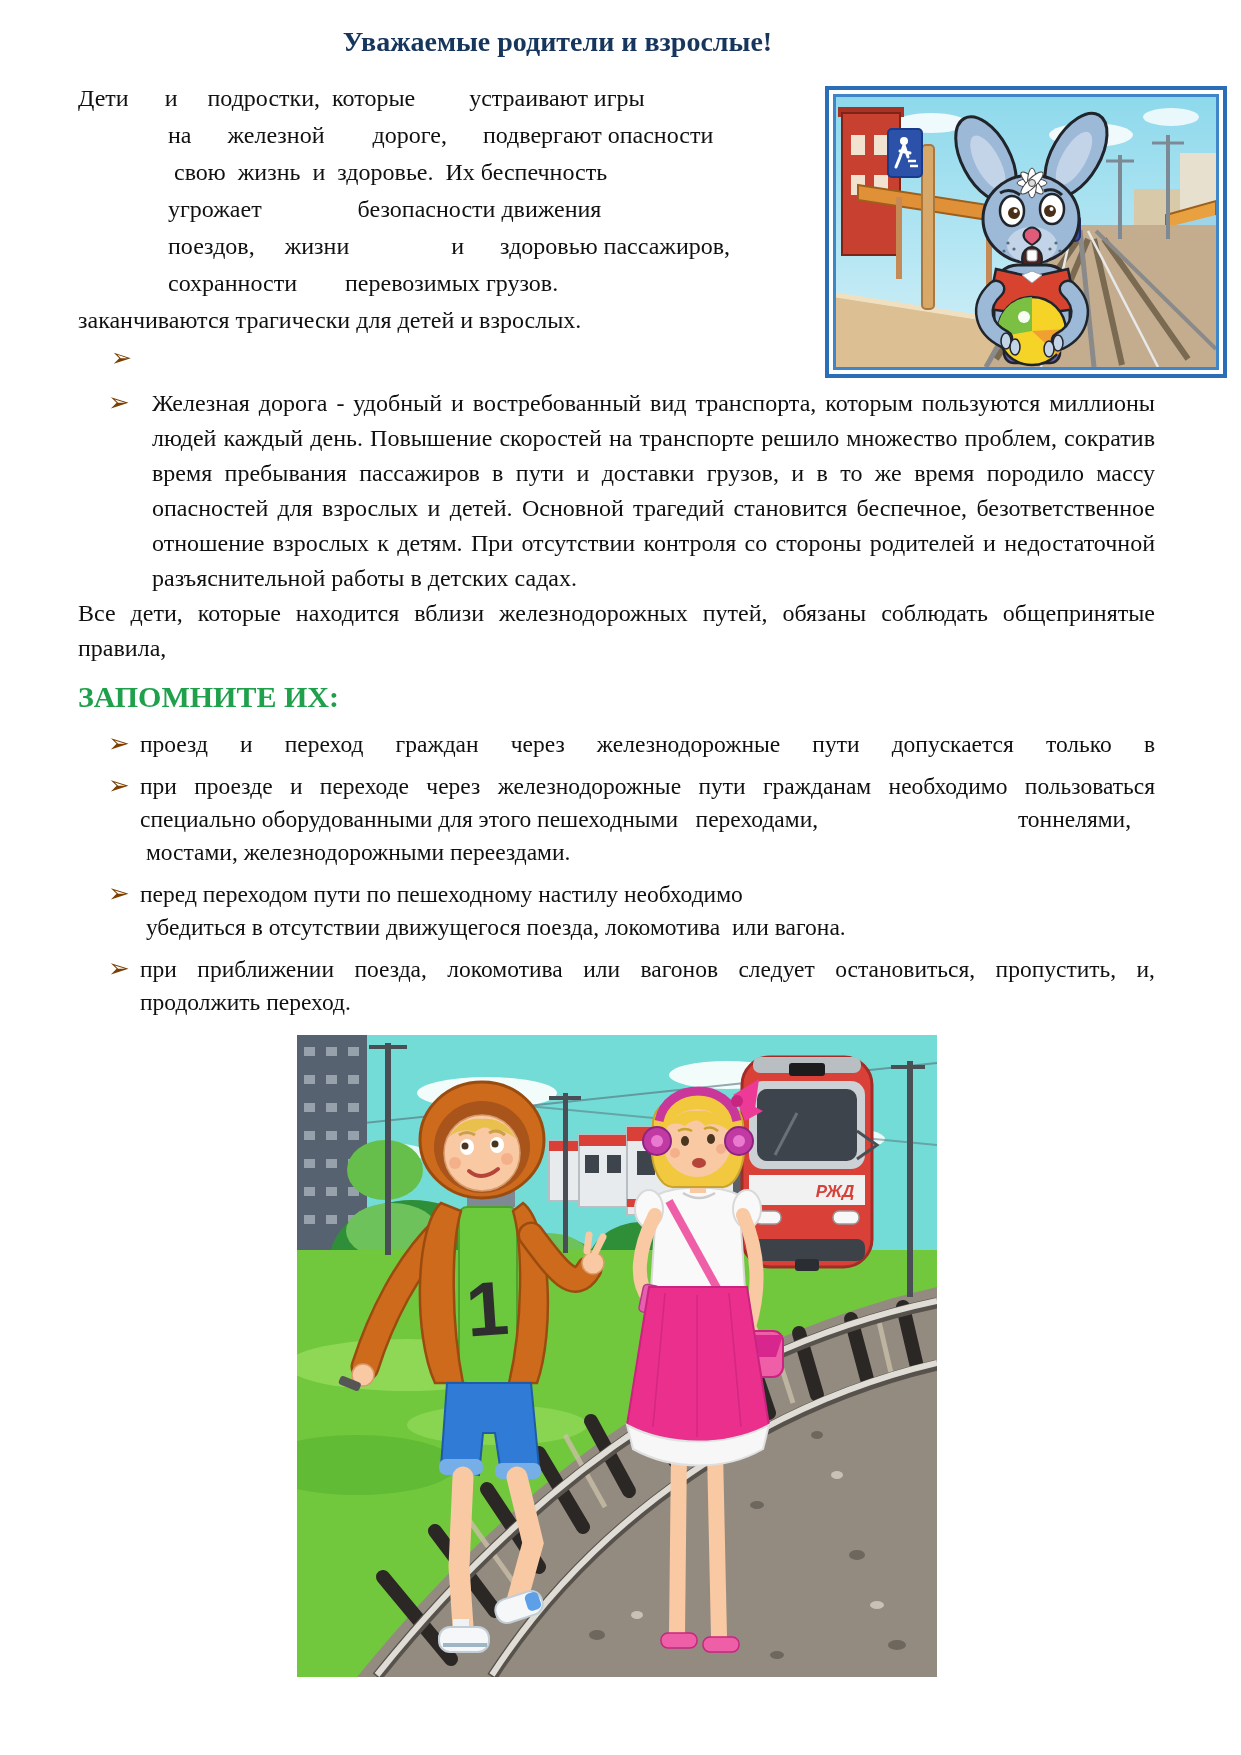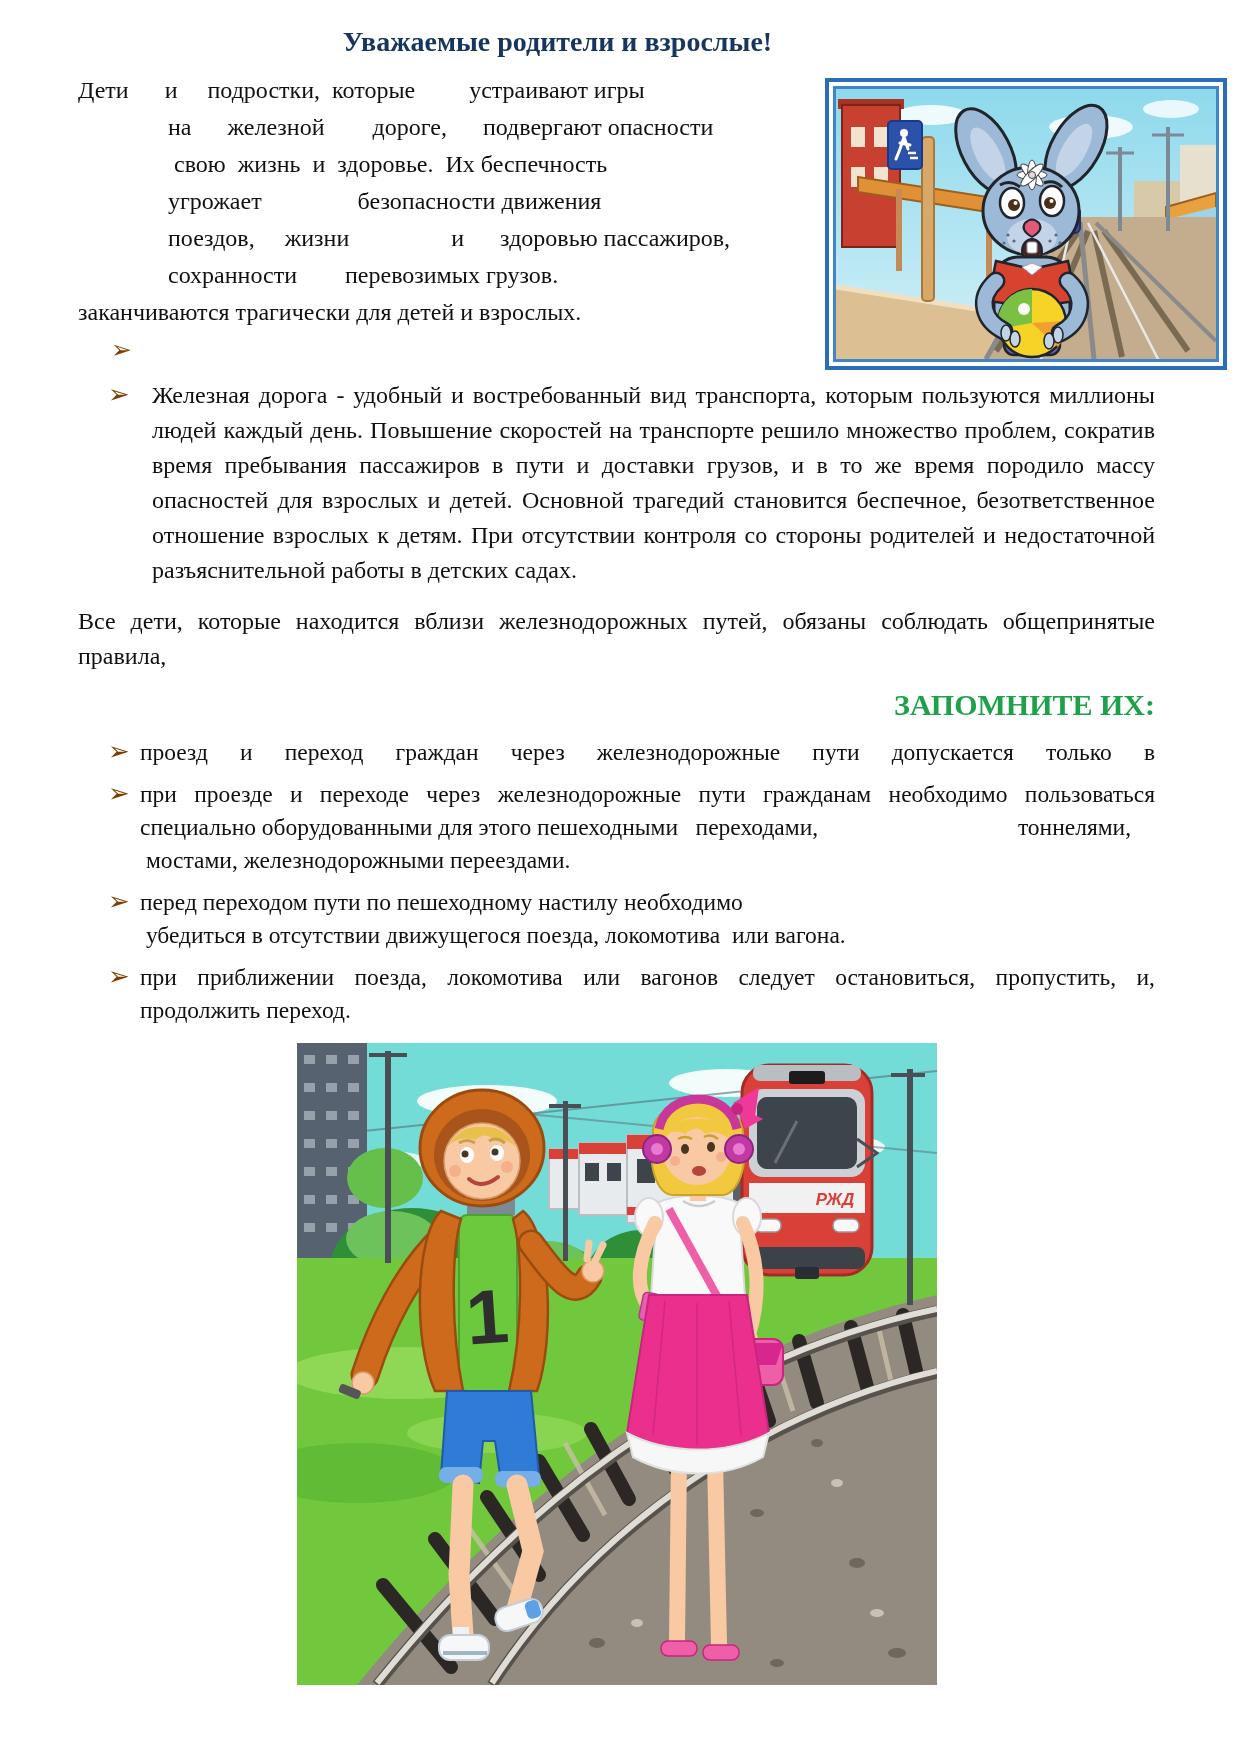--- a/index.html
+++ b/index.html
@@ -1,34 +1,34 @@
 <!DOCTYPE html>
 <html lang="ru"><head>
 <meta charset="utf-8">
 <style>
   html,body{margin:0;padding:0;background:#fff;}
   .page{width:1241px;height:1755px;background:#ffffff;position:relative;overflow:hidden;
         font-family:"Liberation Serif","DejaVu Serif",serif;color:#101010;}
   .content{padding:24px 86px 0 78px;}
   .title{font-size:28px;line-height:36px;font-weight:bold;color:#17365D;
-         text-align:center;padding-right:118px;margin-bottom:12px;}
+         text-align:center;padding-right:118px;margin-bottom:20px;}
   figure{margin:0;}
   .station-figure{float:right;margin:6px -72px 8px 14px;border:4px solid #2a6db8;
                   padding:4px;background:#ffffff;}
   .frame-inner{border:3px solid #3f86c8;line-height:0;background:#bfe3f2;}
   .line{white-space:pre;font-size:24px;line-height:37px;}
   .ind{padding-left:90px;}
   .empty-bullet{padding-left:33px;font-size:25px;line-height:37px;}
   .marker{color:#7C3F00;}
   .lead-rule{clear:right;position:relative;padding-left:62px;margin-top:3px;}
   .lead-rule>.marker{position:absolute;left:30px;top:1px;font-size:26px;}
   .lead-text{font-size:24px;line-height:35px;text-align:justify;margin-left:12px;}
-  .para{font-size:24px;line-height:35px;text-align:justify;margin-top:16px;}
+  .para{font-size:24px;line-height:35px;text-align:justify;margin-top:0;}
   .rules-heading{font-size:30px;line-height:42px;font-weight:bold;color:#1FA14B;
-                 text-align:right;margin:10px 0 10px;}
+                 text-align:left;margin:10px 0 10px;}
   .rule{position:relative;padding-left:62px;margin-bottom:9px;}
   .rule>.marker{position:absolute;left:30px;top:0;font-size:26px;}
   .rule .line{font-size:23.5px;line-height:33px;}
   .stretch{white-space:normal;text-align:justify;text-align-last:justify;}
   .children-figure{margin:16px auto 0;width:640px;line-height:0;}
 </style>
 </head>
 <body>
 
 <div class="page">

